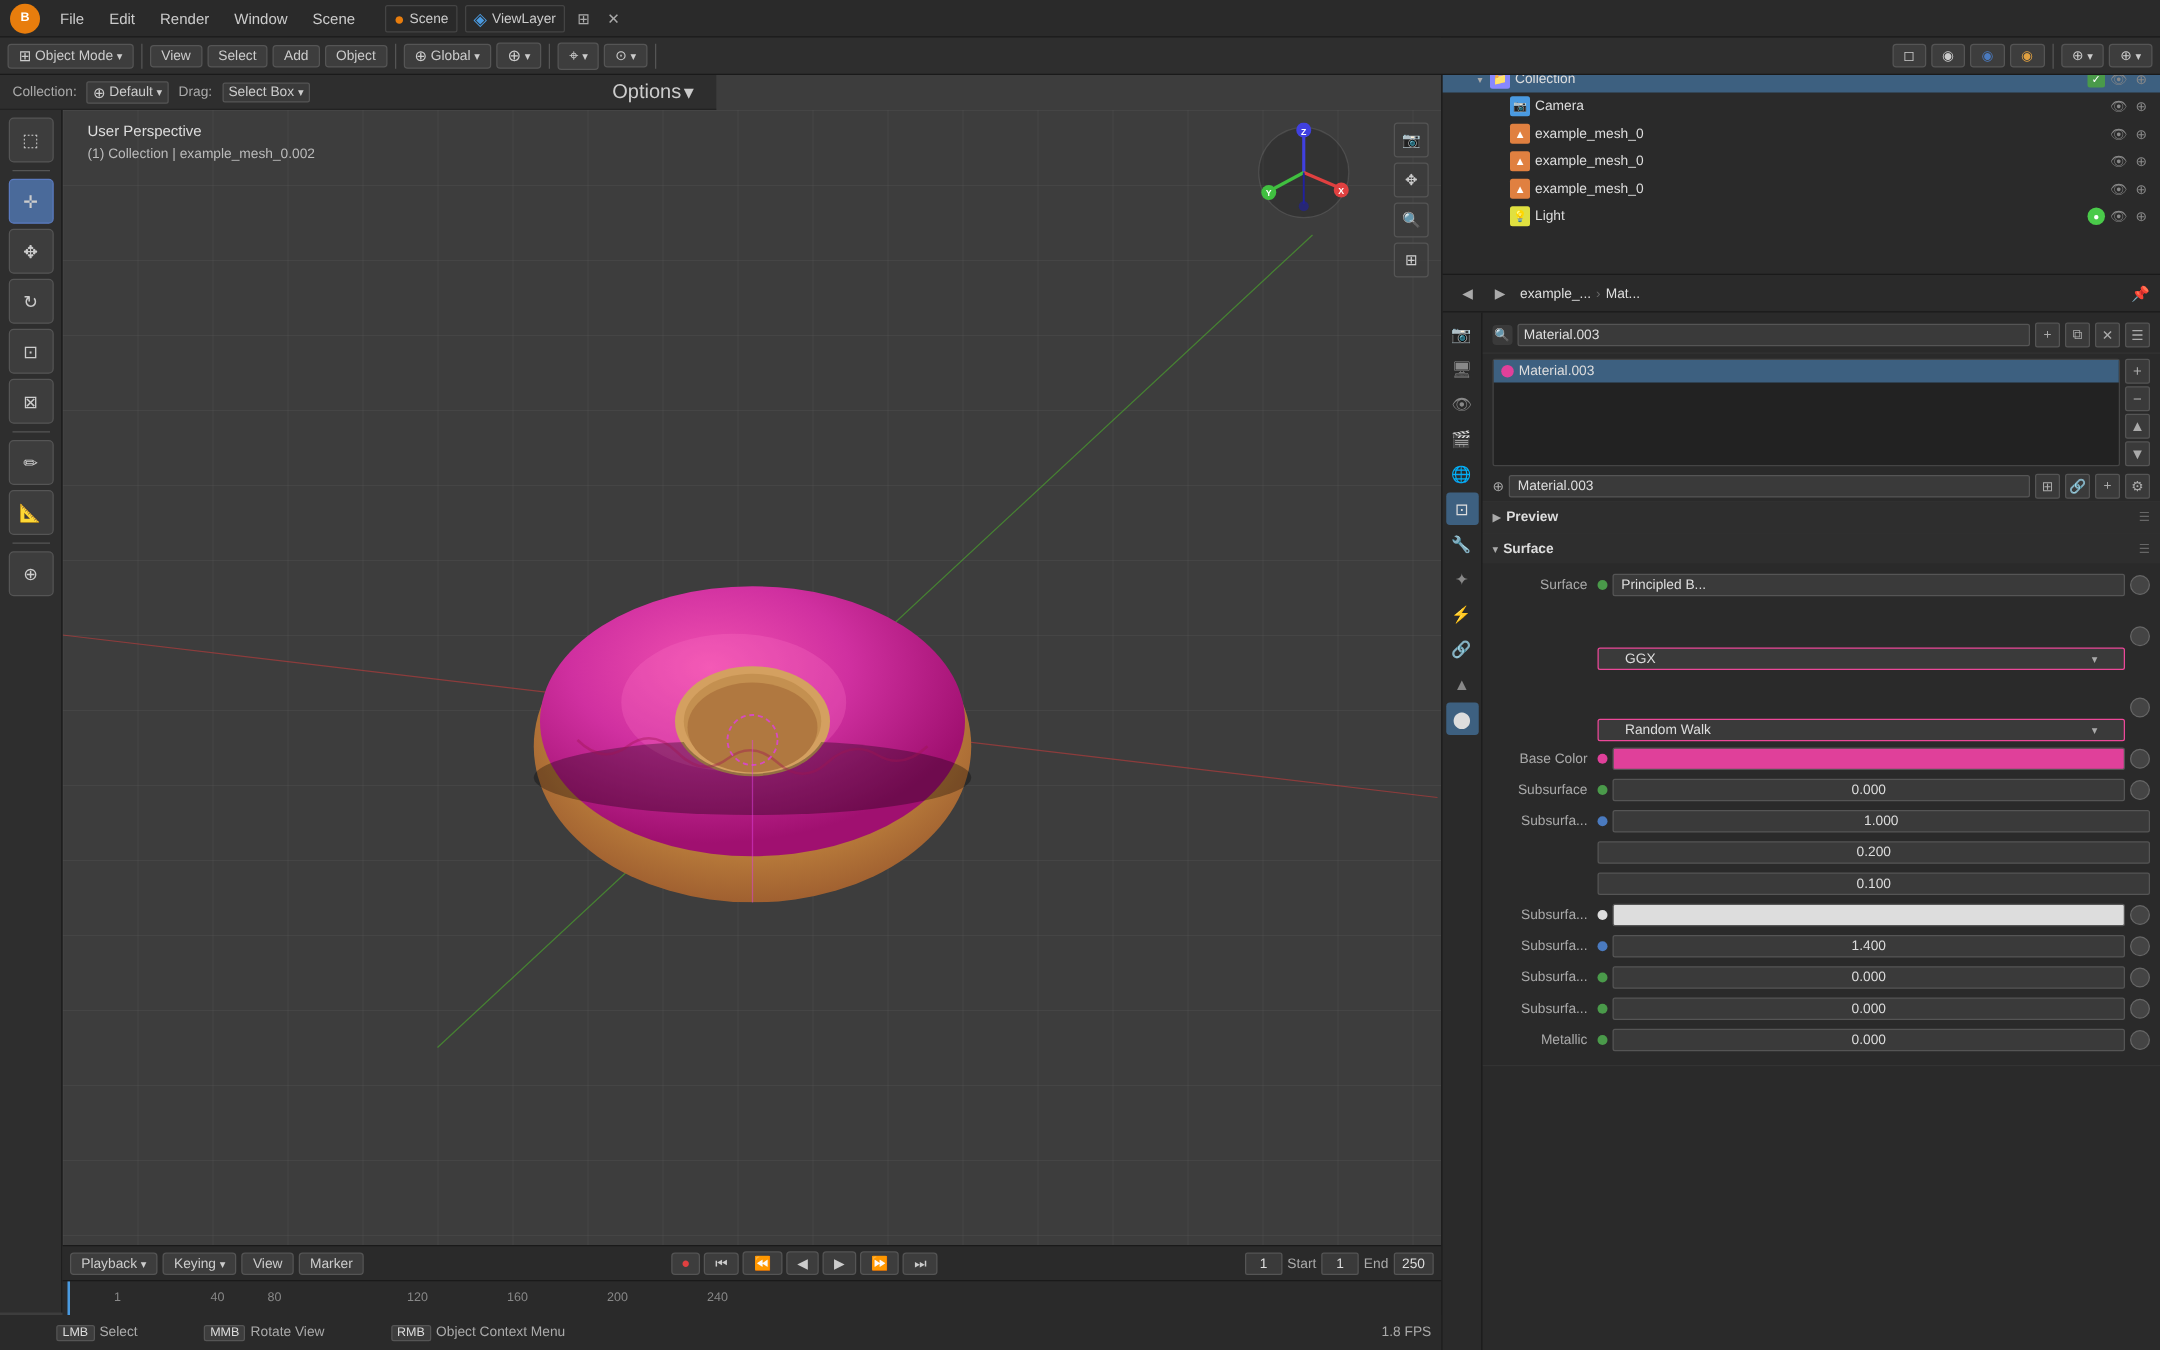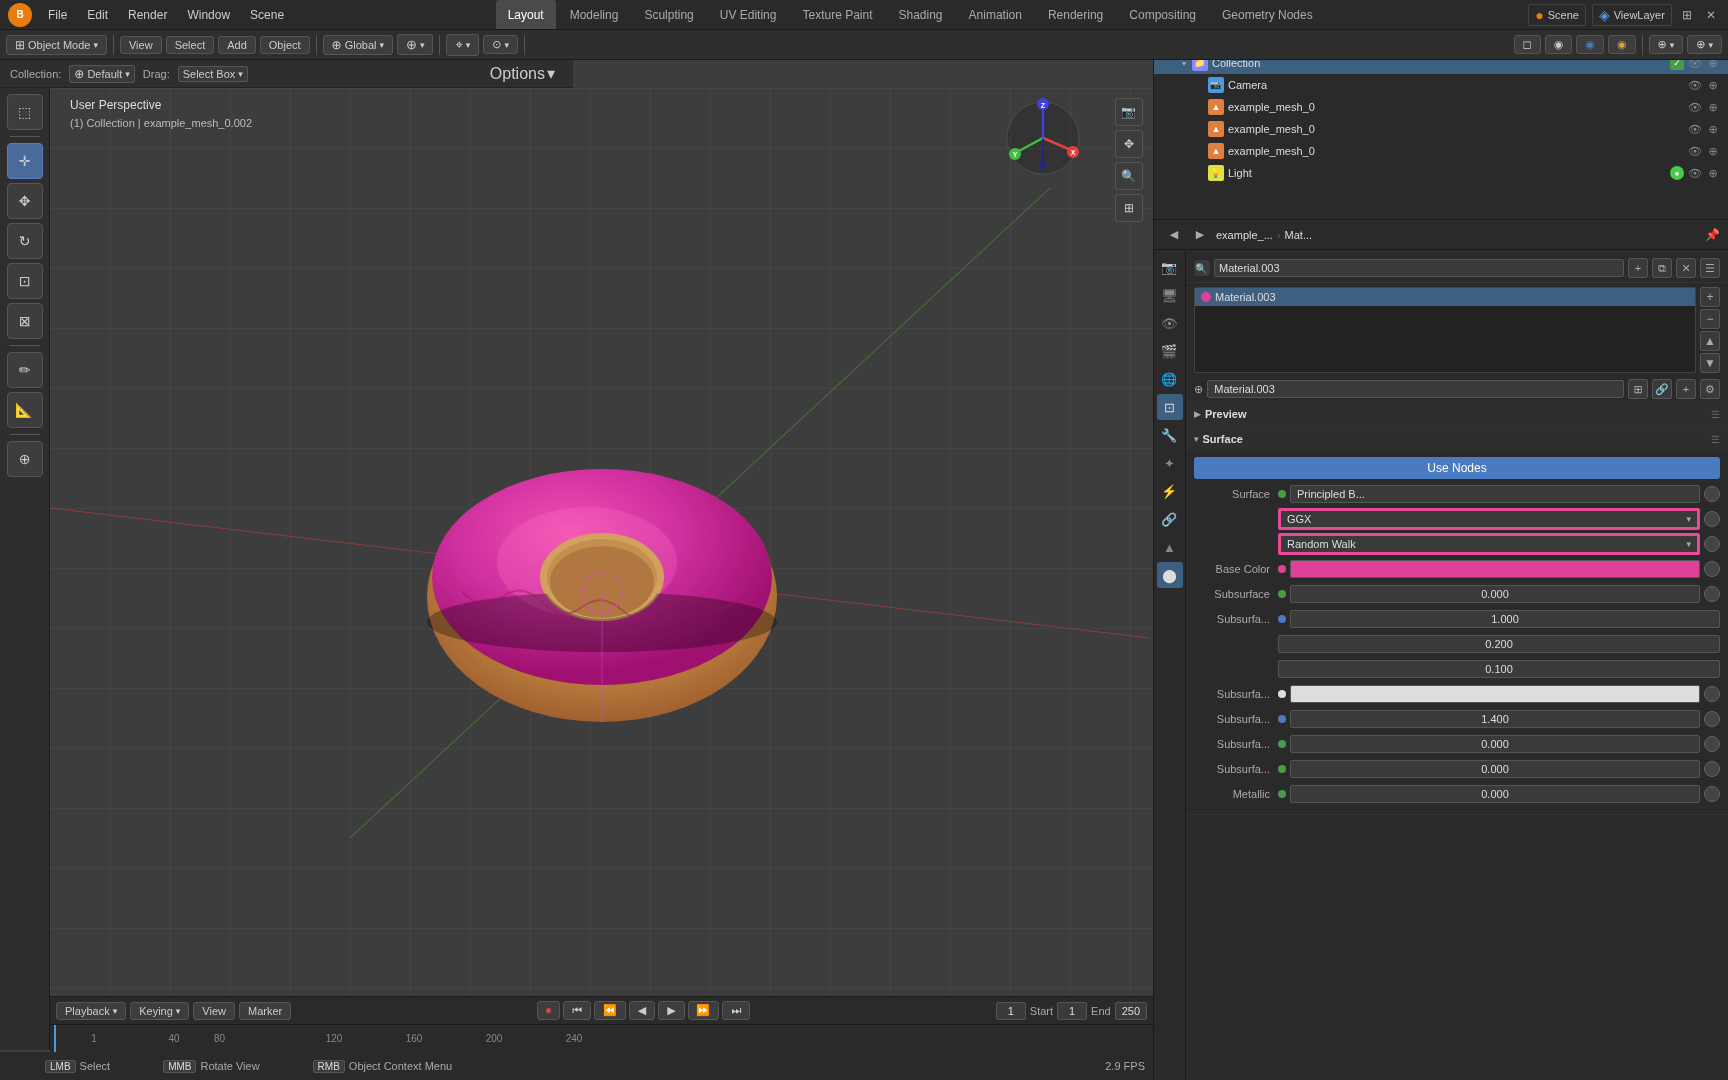--- a/index.html
+++ b/index.html
@@ -604,29 +604,30 @@
       align-items: center;
       justify-content: center;
       font-size: 12px;
       color: #aaa;
     }
 
     
     .dropdown {
       flex: 1;
       background: #3a3a3a;
-      border: 3px solid #ec4899;
-      border-radius: 2px;
-      padding: 2px 6px;
+      border: 1px solid #ec4899;
+      border-radius: 2px;
+      padding: 2px 21px;
       font-size: 11px;
       color: #ddd;
       display: flex;
       align-items: center;
       justify-content: space-between;
       cursor: pointer;
+      margin-top: 36px;
     }
     .dropdown-arrow { color: #aaa; font-size: 9px; }
 
     
     .playback-toolbar {
       position: absolute;
       bottom: 56px;
       left: 50px;
       right: 575px;
       height: 28px;
@@ -696,32 +697,20 @@
 <body>
 
 <div class="top-menu">
   <div class="top-menu-left">
     <div class="blender-logo">B</div>
     <div class="menu-item">File</div>
     <div class="menu-item">Edit</div>
     <div class="menu-item">Render</div>
     <div class="menu-item">Window</div>
     <div class="menu-item">Scene</div>
-  </div>
-  <div class="workspace-tabs">
-    <div class="workspace-tab active">Layout</div>
-    <div class="workspace-tab">Modeling</div>
-    <div class="workspace-tab">Sculpting</div>
-    <div class="workspace-tab">UV Editing</div>
-    <div class="workspace-tab">Texture Paint</div>
-    <div class="workspace-tab">Shading</div>
-    <div class="workspace-tab">Animation</div>
-    <div class="workspace-tab">Rendering</div>
-    <div class="workspace-tab">Compositing</div>
-    <div class="workspace-tab">Geometry Nodes</div>
   </div>
   <div class="top-menu-right">
     <div class="scene-selector">
       <span style="color:#e87d0d; font-size:14px;">●</span>
       <span>Scene</span>
     </div>
     <div class="scene-selector">
       <span style="color:#4a9ae0; font-size:14px;">◈</span>
       <span>ViewLayer</span>
     </div>
@@ -984,21 +973,21 @@
   </div>
   <div class="status-item">
     <span class="status-key">MMB</span>
     <span>Rotate View</span>
   </div>
   <div class="status-item">
     <span class="status-key">RMB</span>
     <span>Object Context Menu</span>
   </div>
   <div style="margin-left:auto; font-size:11px; color:#aaa;">
-    <span>2.9</span>
+    <span>1.8</span>
     <span> FPS</span>
   </div>
 </div>
 
 <div class="right-panel">
 
   <div class="outliner">
     <div class="sc-header">
       <span style="font-size:11px;color:#aaa;">🔍</span>
       <span class="sc-title">Scene Collection</span>
@@ -1169,21 +1158,20 @@
         <div class="section">
           <div class="section-header">
             <span class="section-arrow">▾</span>
             <span class="section-title">Surface</span>
             <div style="margin-left:auto;display:flex;gap:4px;">
               <span style="font-size:10px;color:#666;">☰</span>
             </div>
           </div>
           <div class="section-body">
             
-            <button class="use-nodes-btn">Use Nodes</button>
 
             
             <div class="prop-row">
               <span class="prop-label">Surface</span>
               <div class="prop-dot-green"></div>
               <div class="prop-value">Principled B...</div>
               <div class="prop-circle-btn"></div>
             </div>
 
             

